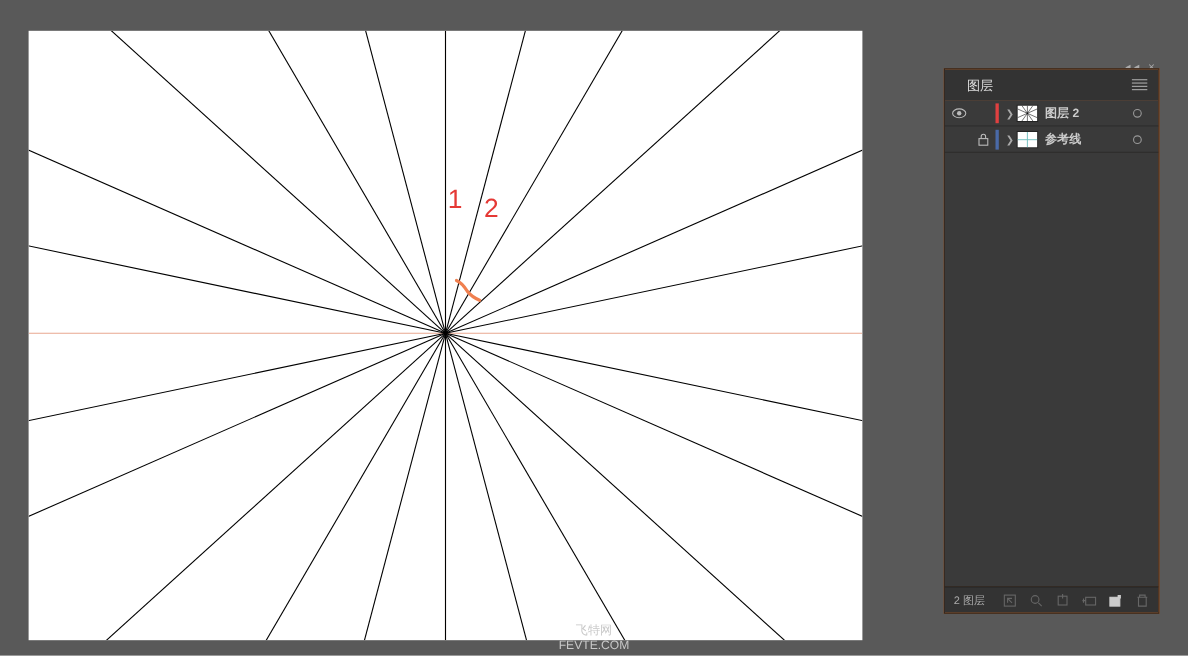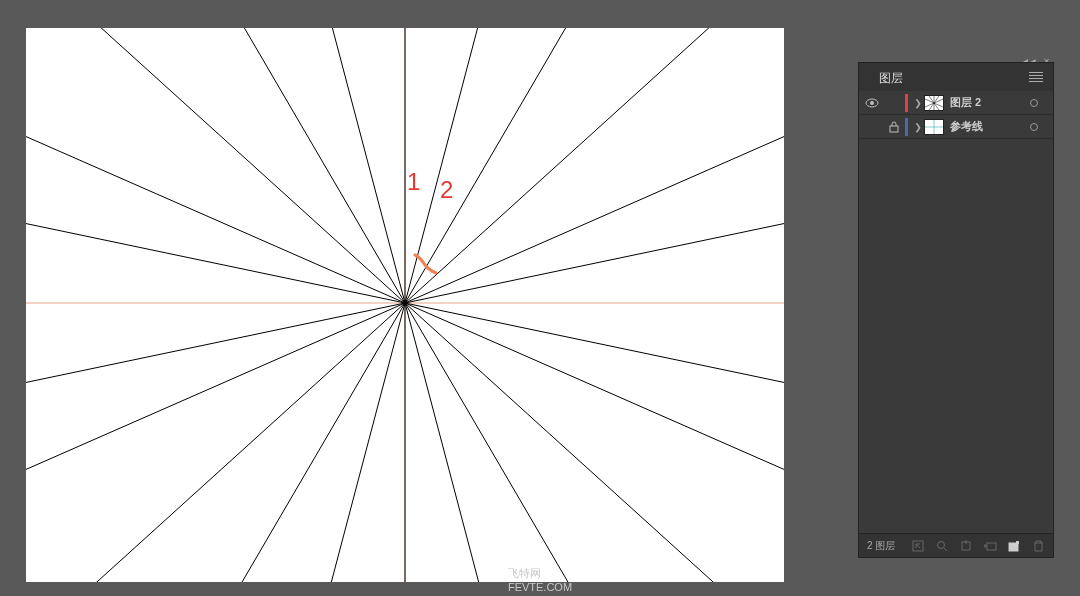--- a/index.html
+++ b/index.html
@@ -34,20 +34,21 @@
       left: 386px;
       top: 225px;
       width: 26px;
       height: 22px;
     }
     .watermark {
       position: absolute;
       left: 50%;
       transform: translateX(-50%);
       bottom: 2px;
+      text-align: center;
       color: #c8c8c8;
       font-size: 11px;
       line-height: 14px;
     }
     .panel {
       position: absolute;
       right: 26px;
       top: 62px;
       width: 196px;
       height: 496px;

